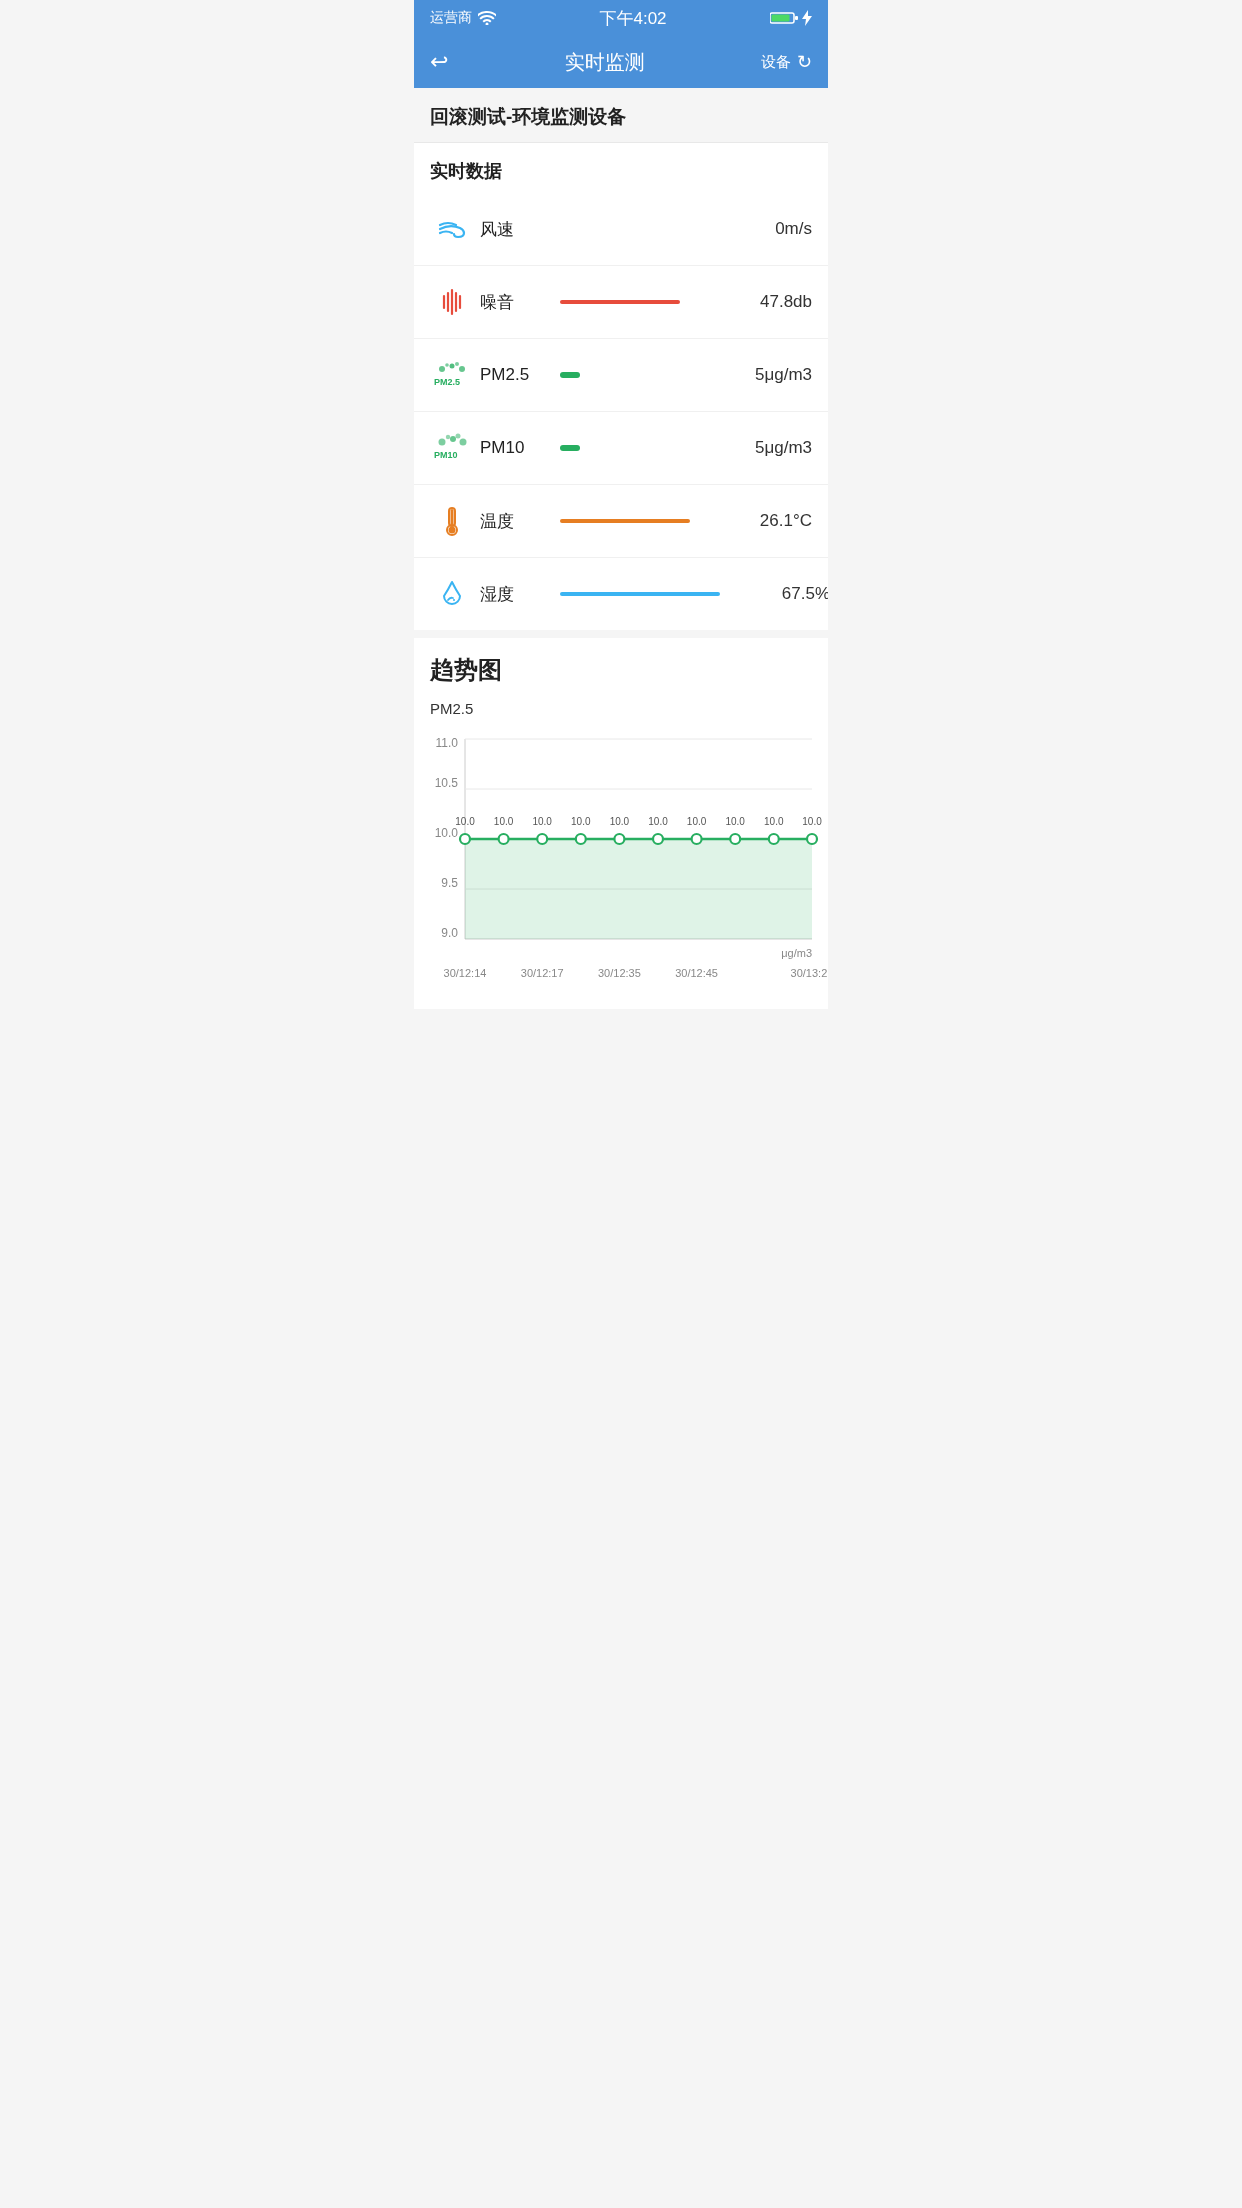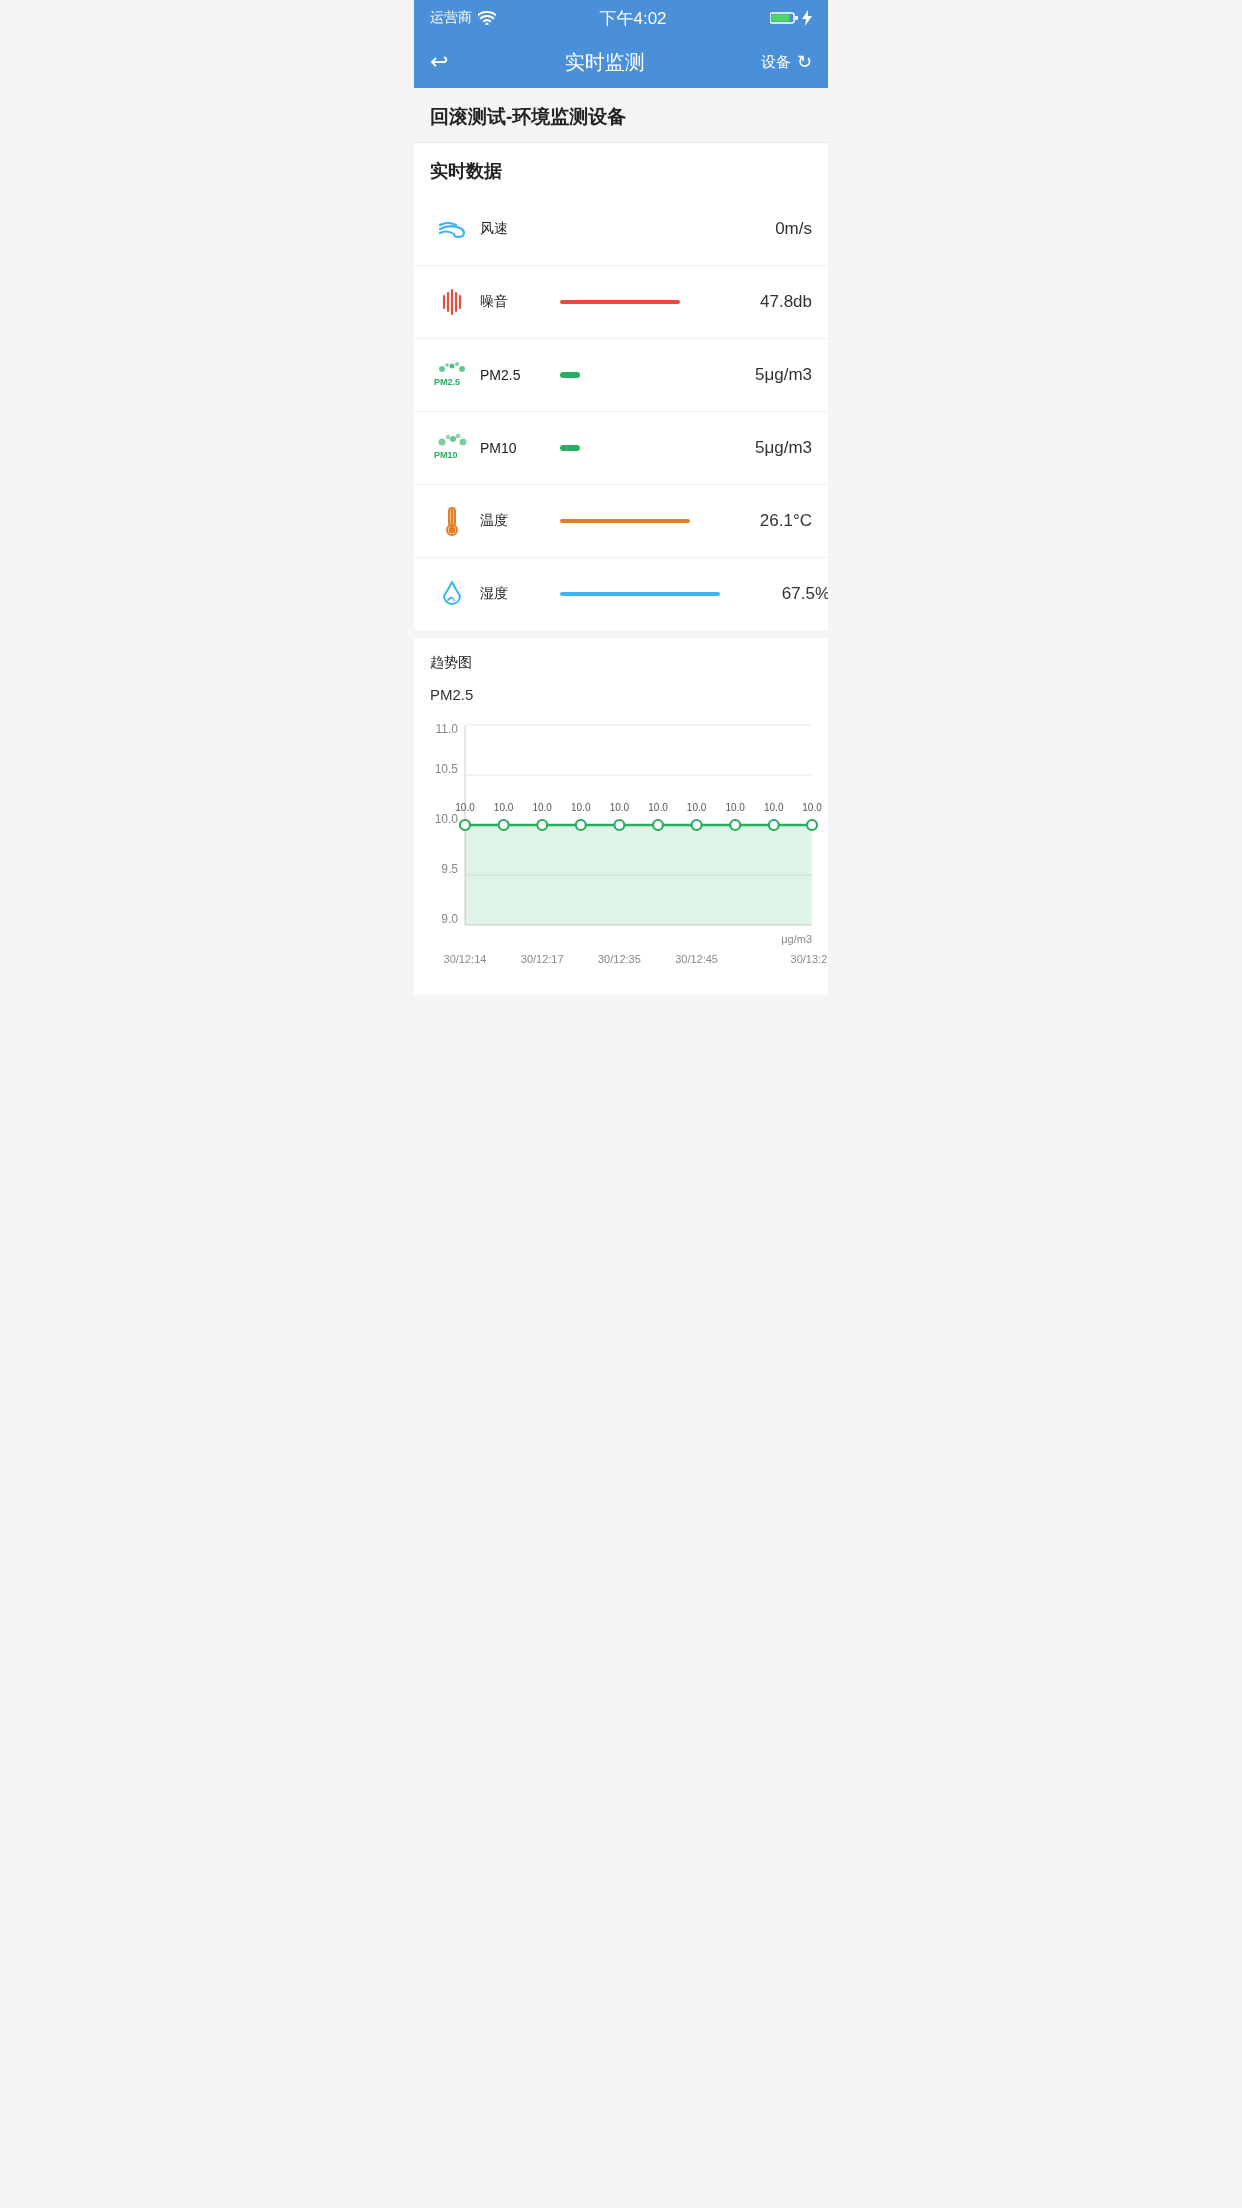--- a/index.html
+++ b/index.html
@@ -85,21 +85,21 @@
 
     .row-icon {
       width: 44px;
       height: 44px;
       display: flex;
       align-items: center;
       justify-content: center;
       flex-shrink: 0;
     }
     .row-name {
-      font-size: 14px;
+      font-size: 17px;
       color: #222;
       min-width: 70px;
       margin-left: 6px;
       flex-shrink: 0;
     }
     .row-bar-area {
       flex: 1;
       display: flex;
       align-items: center;
       padding: 0 10px;
@@ -120,22 +120,22 @@
       text-align: right;
       flex-shrink: 0;
     }
 
     
     .trend-section {
       background: white;
       margin-top: 8px;
     }
     .trend-label {
-      font-size: 14px;
-      font-weight: 400;
+      font-size: 24px;
+      font-weight: 700;
       color: #222;
       padding: 16px 16px 6px 16px;
     }
     .chart-title {
       font-size: 15px;
       font-weight: 500;
       color: #333;
       padding: 8px 16px 4px 16px;
     }
 

